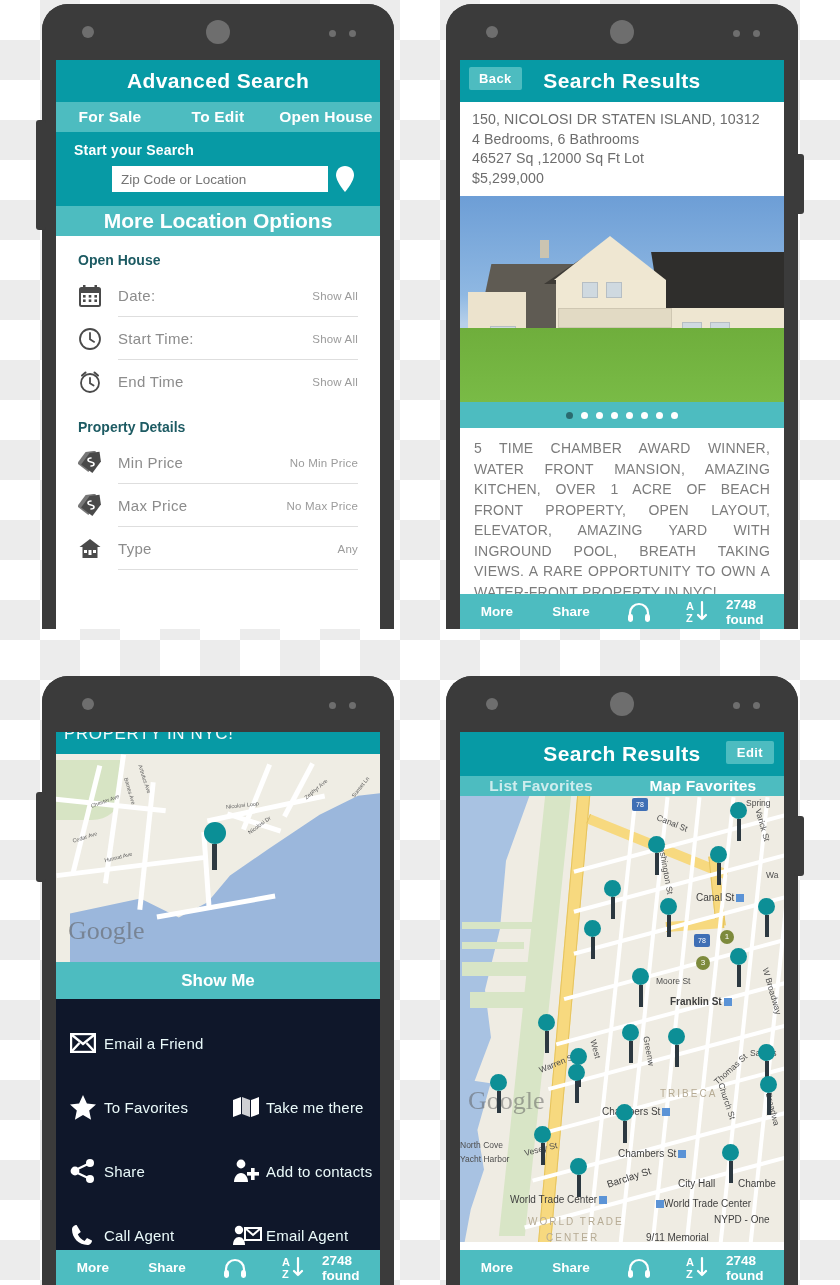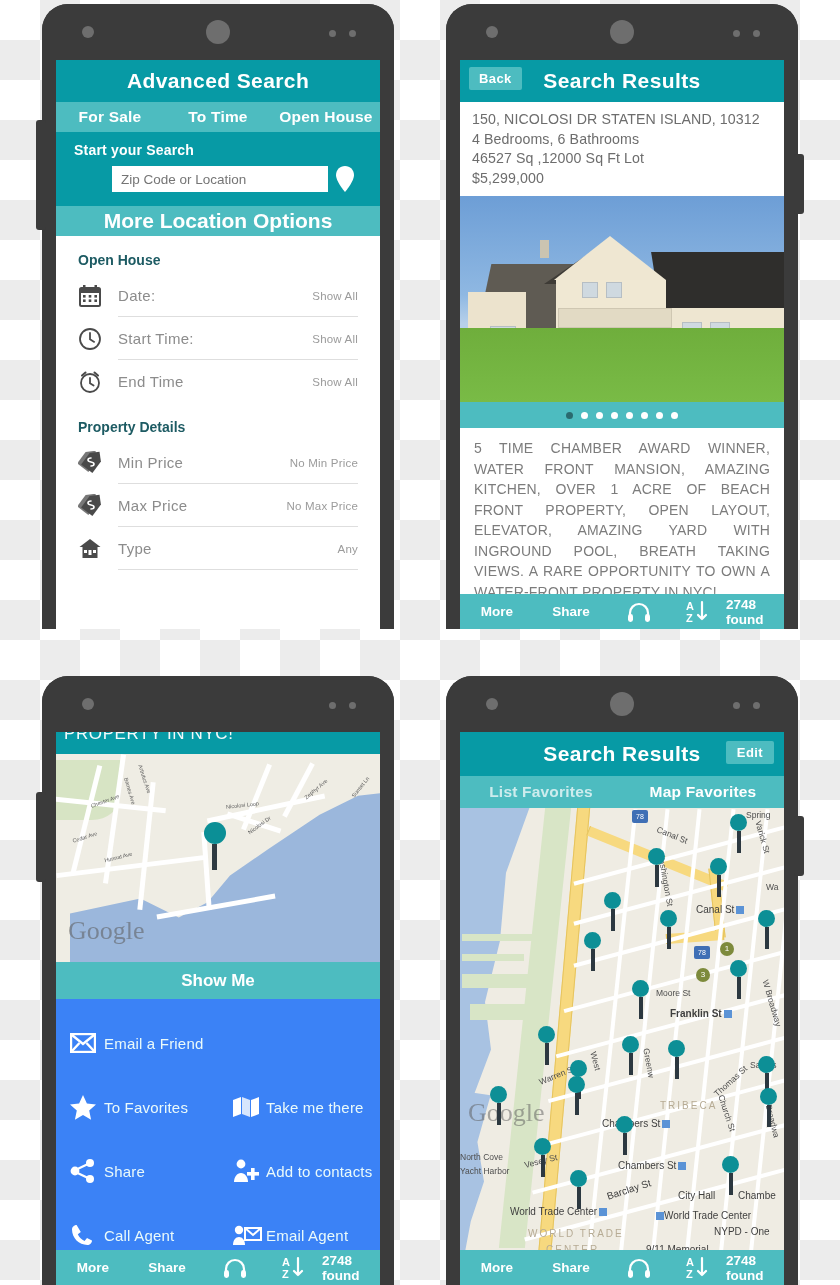--- a/index.html
+++ b/index.html
@@ -244,42 +244,42 @@
   .marker {
     position:absolute; width:0; height:0;
   }
   .marker .head { width:22px; height:22px; border-radius:50%; background:#0b8f96; }
   .marker .stick { width:5px; height:26px; background:#2f3b42; margin-left:8px; }
   .showme {
     height: 37px; display:flex; align-items:center; justify-content:center;
     color:#fff; font-weight:bold; font-size:17px;
   }
   .actions {
-    background:#3b82f6;
+    background:#0f172a;
     padding: 12px 0 0 0;
     height: 270px;
     box-sizing: border-box;
   }
   .arow { display:flex; height: 64px; }
   .acell { flex:1; display:flex; align-items:center; padding-left: 14px; }
   .acell .ai { width: 34px; display:flex; align-items:center; }
   .acell .at { color:#eafafa; font-size:15px; letter-spacing:.2px; }
 
   
   #p4 { left: 446px; top: 676px; width: 352px; height: 609px; border-radius: 26px 26px 0 0; }
   #p4 .screen { left: 14px; top: 56px; width: 324px; height: 553px; }
   #p4 .side-btn { right: -6px; top: 140px; height: 60px; }
 
   .p4-title { height: 44px; font-size: 21px; position:relative; }
   .edit-btn {
     position:absolute; right:10px; top:9px;
     background:#4dbcc0; color:#fff; font-weight:bold;
     font-size:13px; padding: 4px 11px; border-radius:2px;
   }
-  .p4-tabs { height: 32px; align-items:center; }
+  .p4-tabs { height: 20px; align-items:center; }
   .map4 {
     position:relative; overflow:hidden; height: 446px;
     background:#efece3;
   }
   .map4 .water {
     position:absolute; left:-20px; top:-10px; width:150px; height:340px;
     background:#a8c2e2;
     clip-path: polygon(0 0, 62% 0, 44% 22%, 40% 42%, 30% 60%, 34% 74%, 22% 88%, 16% 100%, 0 100%);
   }
   .map4 .water2 {
@@ -333,21 +333,21 @@
     <div class="sensor-a"></div>
     <div class="sensor-b"></div>
   </div>
 
   <div class="screen">
 
     <div class="title-bar bar-dark p1-title">Advanced Search</div>
 
     <div class="tabs bar-light p1-tabs">
       <div class="tab">For Sale</div>
-      <div class="tab">To Time</div>
+      <div class="tab">To Edit</div>
       <div class="tab">Open House</div>
     </div>
 
     <div class="search-block">
       <div class="lbl">Start your Search</div>
       <div class="search-row">
         <input class="search-input" type="text" placeholder="Zip Code or Location" style="">
         <div class="pin-btn">
           <svg width="20" height="26" viewBox="0 0 20 26" aria-hidden="true">
             <path d="M10 0C4.9 0 1 3.9 1 9c0 6.6 9 17 9 17s9-10.4 9-17c0-5.1-3.9-9-9-9z" fill="#ffffff"></path>

